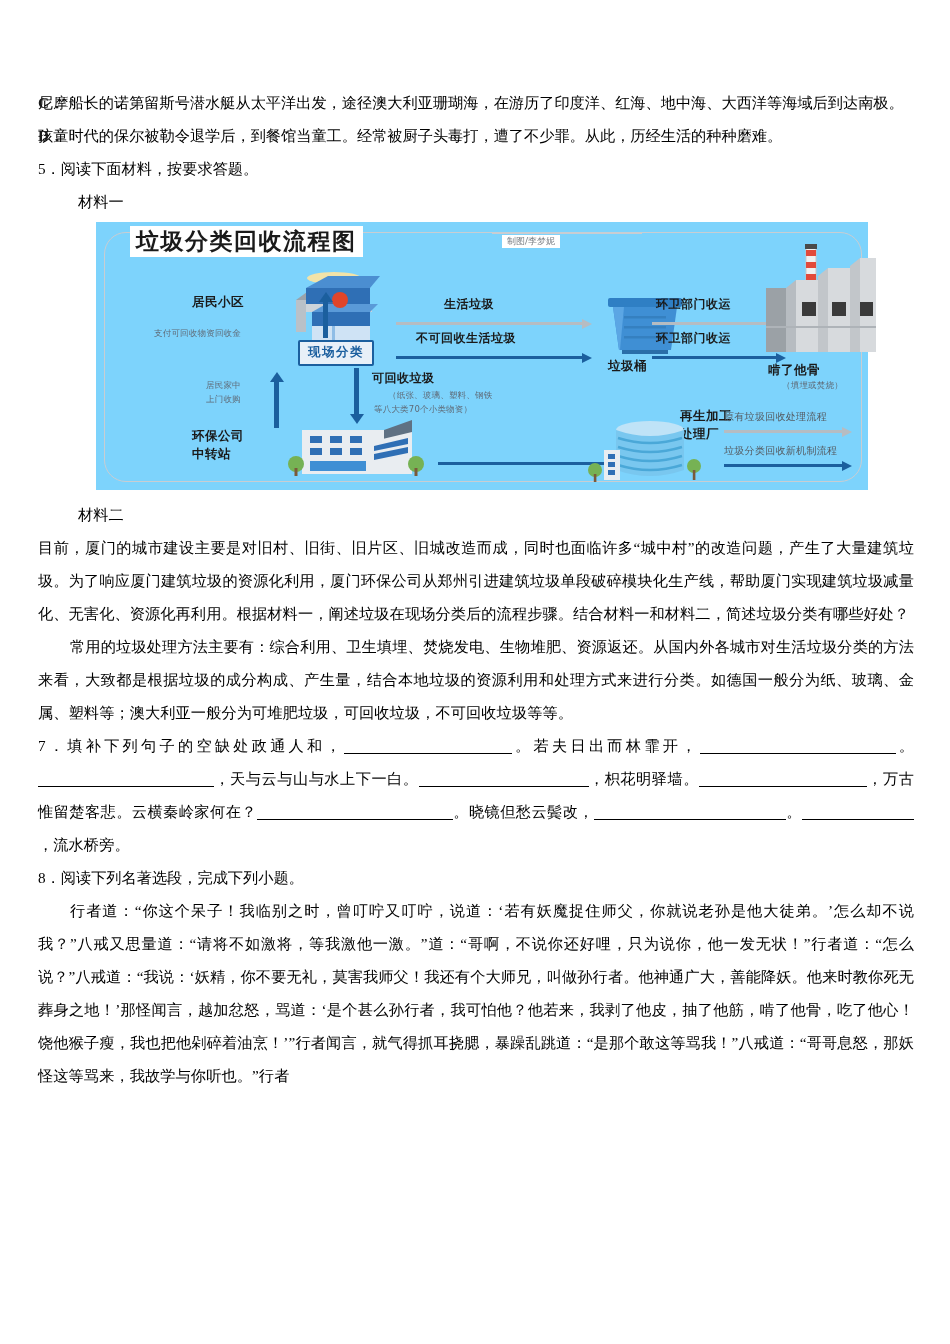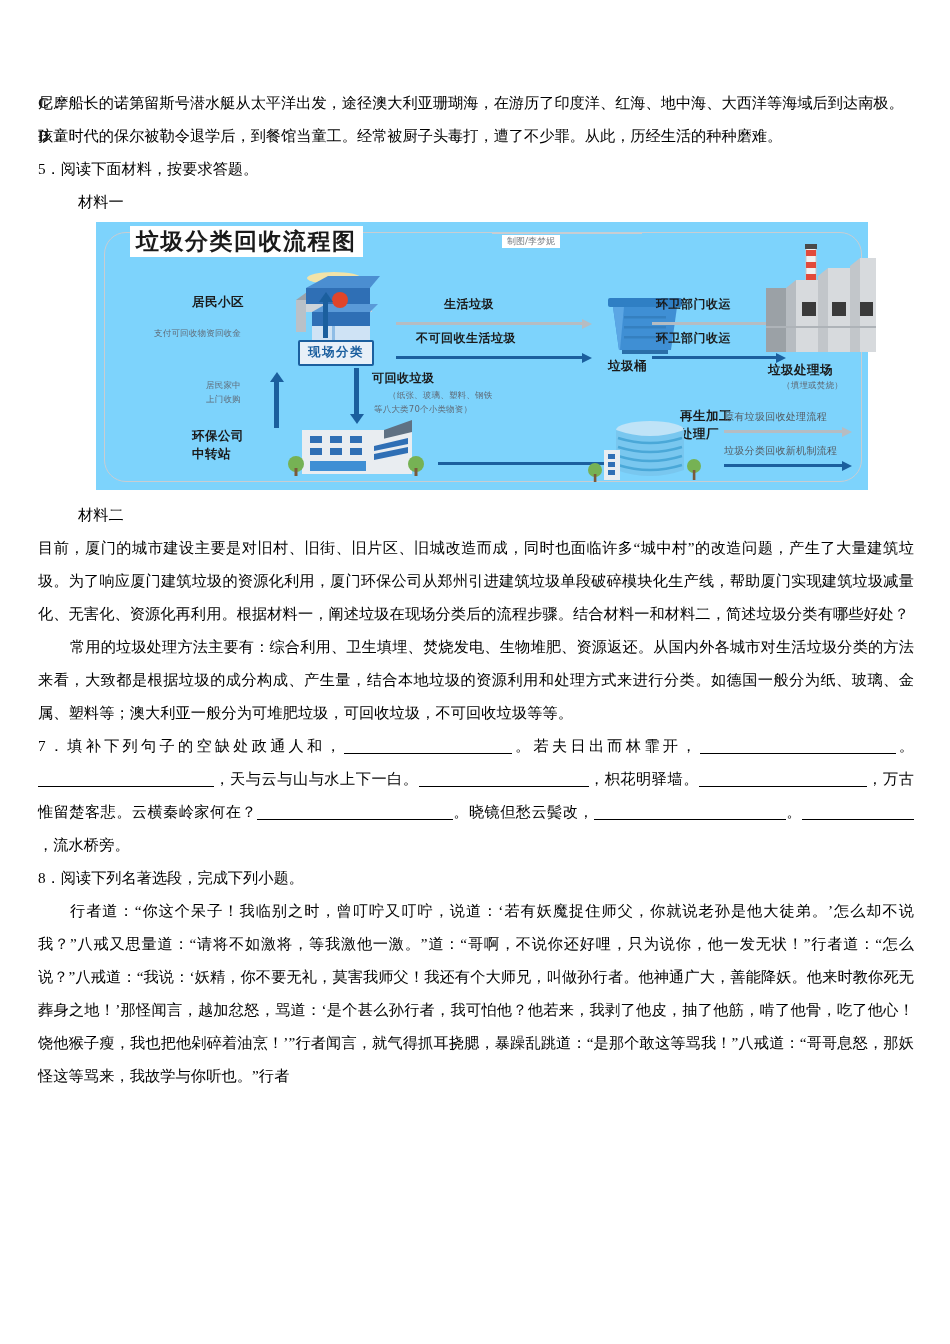--- a/index.html
+++ b/index.html
@@ -303,21 +303,21 @@
           <path d="M40 40 L62 40 L62 112 L40 112 Z" fill="#d7dadd"></path>
           <path d="M62 36 L72 28 L72 112 L62 112 Z" fill="#c2c6ca"></path>
           <path d="M72 28 L94 28 L94 112 L72 112 Z" fill="#d7dadd"></path>
           <path d="M94 26 L104 18 L104 112 L94 112 Z" fill="#c2c6ca"></path>
           <path d="M104 18 L120 18 L120 112 L104 112 Z" fill="#d7dadd"></path>
           <rect x="10" y="86" width="110" height="2" fill="#aeb3b8"></rect>
           <rect x="46" y="62" width="14" height="14" fill="#3a3a3a"></rect>
           <rect x="76" y="62" width="14" height="14" fill="#3a3a3a"></rect>
           <rect x="104" y="62" width="13" height="14" fill="#3a3a3a"></rect>
         </svg>
-        <div class="lbl lbl-main" style="left:672px; top:140px;">垃圾处理场</div>
+        <div class="lbl lbl-main" style="left:672px; top:140px;">啃了他骨</div>
         <div class="lbl-sub" style="left:686px; top:158px;">（填埋或焚烧）</div>
 
         <div class="varrow" style="left:258px; top:146px; height:46px;"></div>
         <div class="vhead-dn" style="left:253.5px; top:192px;"></div>
 
         <div class="varrow" style="left:178px; top:160px; height:46px;"></div>
         <div class="vhead-up" style="left:173.5px; top:150px;"></div>
 
         <div class="lbl-sub" style="left:110px; top:158px;">居民家中</div>
         <div class="lbl-sub" style="left:110px; top:172px;">上门收购</div>

